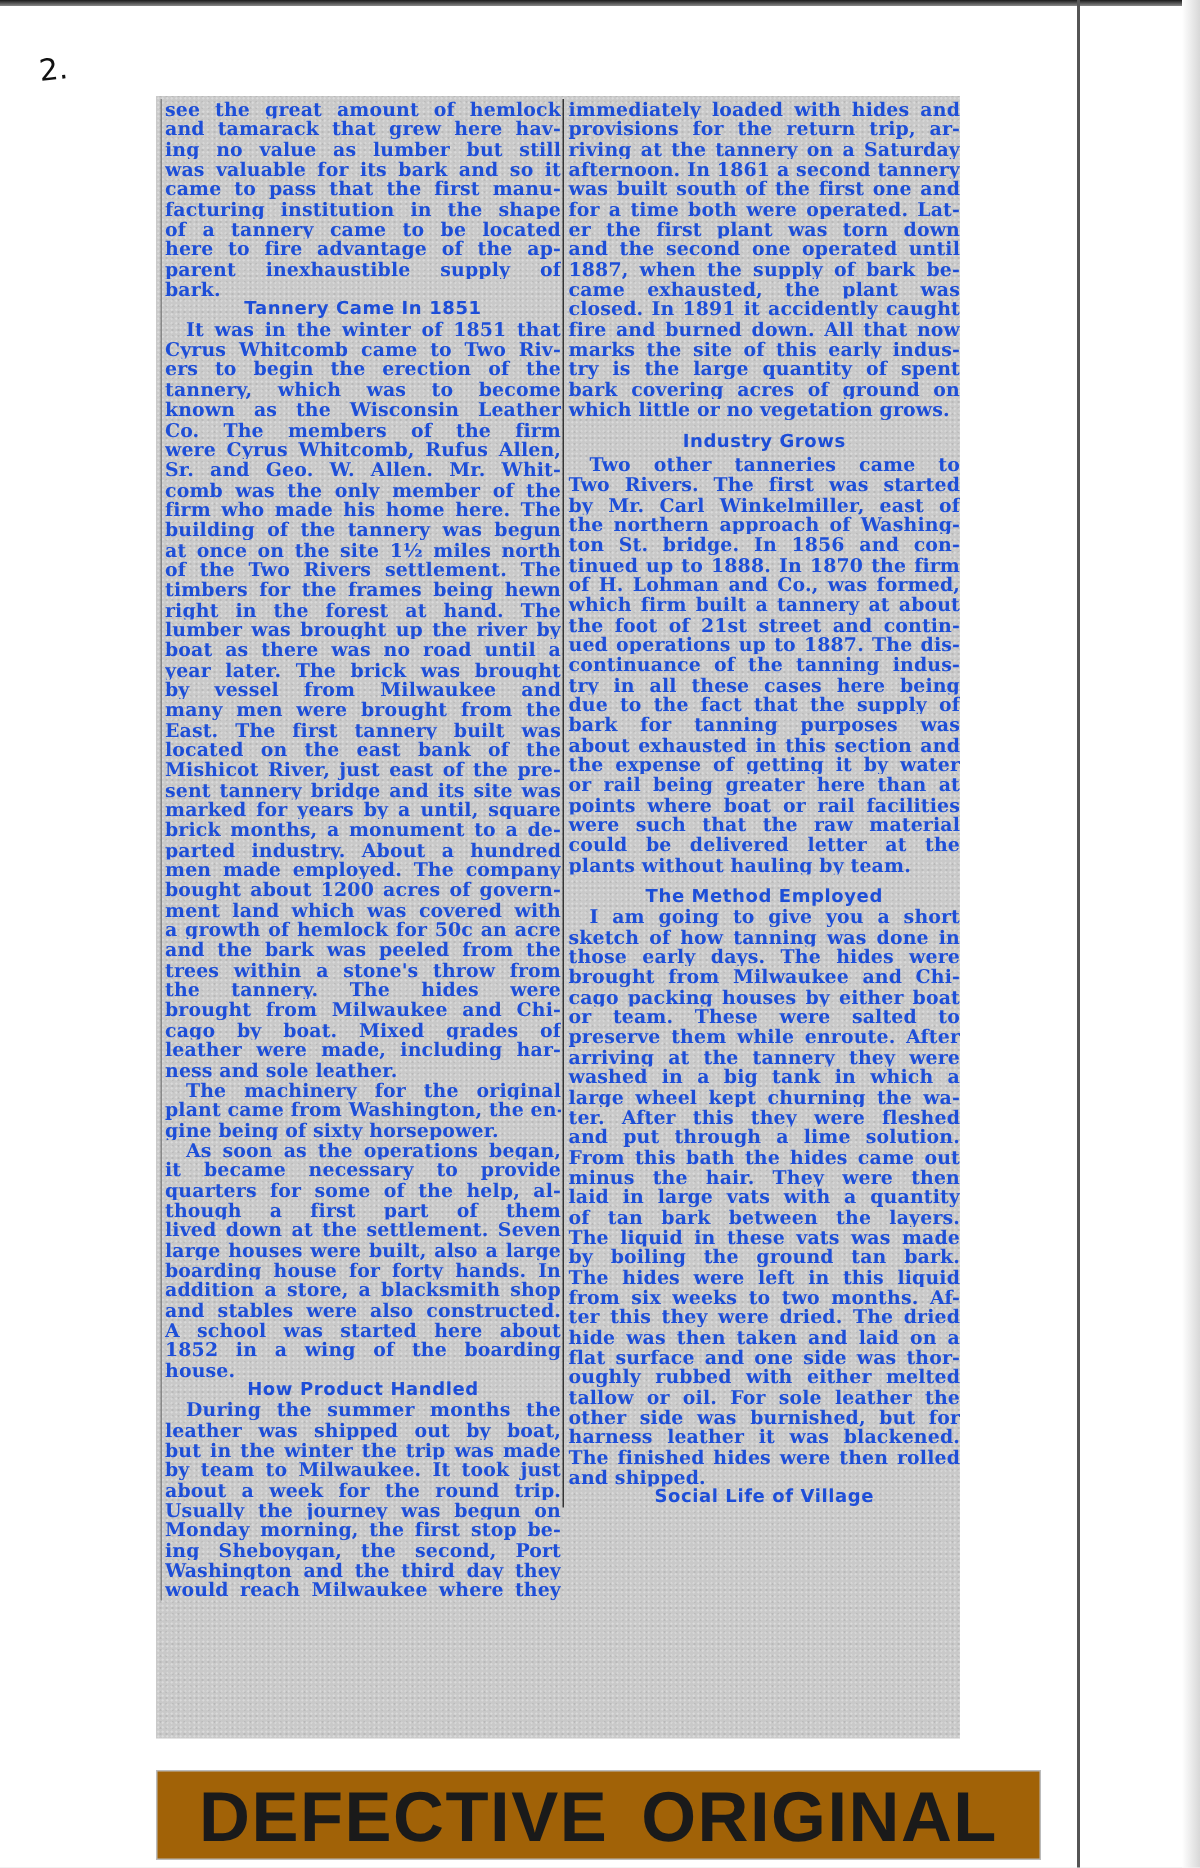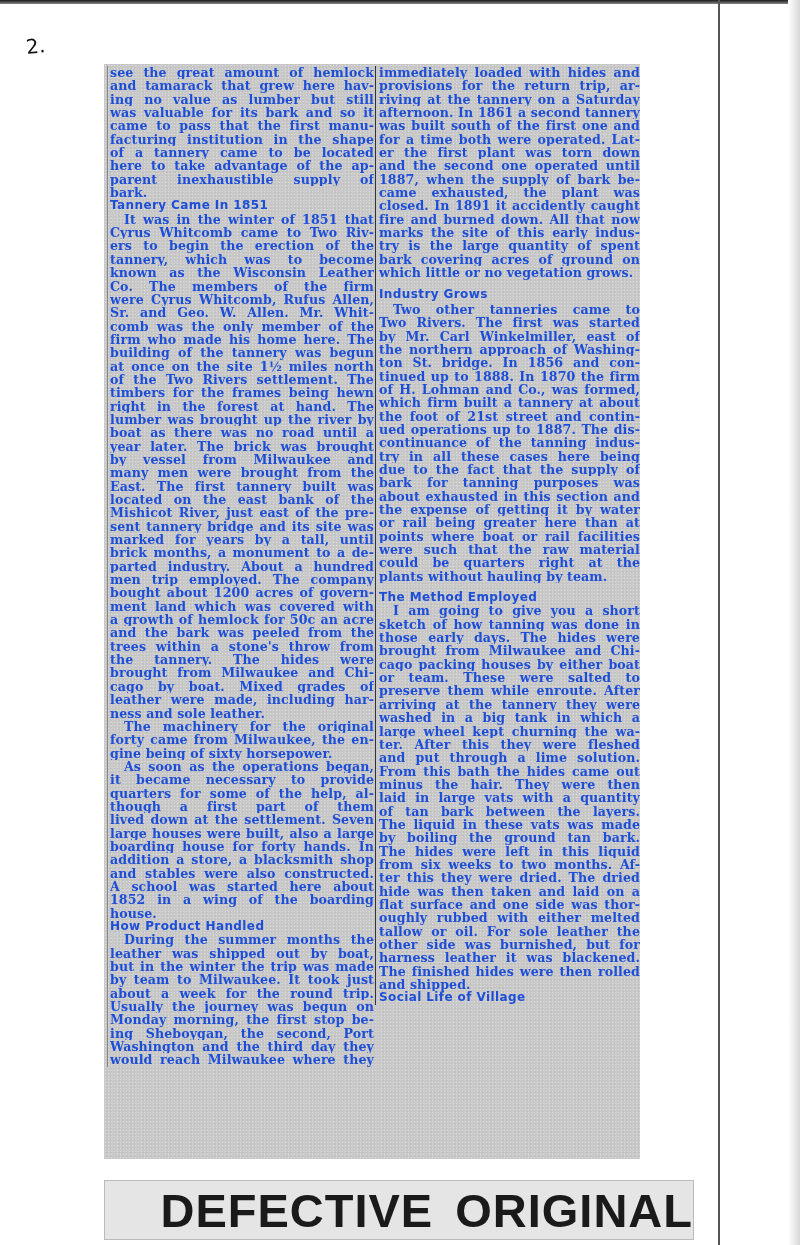--- a/index.html
+++ b/index.html
@@ -88,43 +88,43 @@
     height: 13.35px;
   }
   .line.last {
     text-align-last: left;
   }
   .line.indent {
     padding-left: 14px;
   }
   .heading {
     display: block;
-    text-align: left;
+    text-align: center;
     font-family: "DejaVu Sans", sans-serif;
     font-weight: bold;
     font-size: 12px;
     line-height: 13.35px;
     height: 13.35px;
     letter-spacing: 0.4px;
   }
   .heading.spaced-before {
     margin-top: 8px;
   }
   .heading.spaced-after {
     margin-bottom: 2px;
   }
   .banner {
     position: absolute;
     left: 104px; top: 1180px;
     width: 588px; height: 58px;
     border: 1px solid #bbb;
-    background: #e5e5e5;
+    background: #a16207;
     display: flex;
     align-items: center;
-    justify-content: flex-end;
+    justify-content: center;
   }
   .banner-text {
     font-family: "Liberation Sans", sans-serif;
     font-weight: bold;
     font-size: 47px;
     letter-spacing: 1px;
     color: #1a1a1a;
     white-space: nowrap;
   }
   .banner-gap { display: inline-block; width: 22px; }
@@ -142,21 +142,21 @@
 
 <div class="column left">
   <div>
       <span class="line">see the great amount of hemlock</span>
       <span class="line">and tamarack that grew here hav-</span>
       <span class="line">ing no value as lumber but still</span>
       <span class="line">was valuable for its bark and so it</span>
       <span class="line">came to pass that the first manu-</span>
       <span class="line">facturing institution in the shape</span>
       <span class="line">of a tannery came to be located</span>
-      <span class="line">here to take advantage of the ap-</span>
+      <span class="line">here to fire advantage of the ap-</span>
       <span class="line">parent inexhaustible supply of</span>
       <span class="line last">bark.</span>
     </div>
   <div class="heading">Tannery Came In 1851</div>
   <div>
       <span class="line indent">It was in the winter of 1851 that</span>
       <span class="line">Cyrus Whitcomb came to Two Riv-</span>
       <span class="line">ers to begin the erection of the</span>
       <span class="line">tannery, which was to become</span>
       <span class="line">known as the Wisconsin Leather</span>
@@ -172,38 +172,38 @@
       <span class="line">right in the forest at hand. The</span>
       <span class="line">lumber was brought up the river by</span>
       <span class="line">boat as there was no road until a</span>
       <span class="line">year later. The brick was brought</span>
       <span class="line">by vessel from Milwaukee and</span>
       <span class="line">many men were brought from the</span>
       <span class="line">East. The first tannery built was</span>
       <span class="line">located on the east bank of the</span>
       <span class="line">Mishicot River, just east of the pre-</span>
       <span class="line">sent tannery bridge and its site was</span>
-      <span class="line">marked for years by a tall, until</span>
+      <span class="line">marked for years by a until, square</span>
       <span class="line">brick months, a monument to a de-</span>
       <span class="line">parted industry. About a hundred</span>
-      <span class="line">men trip employed. The company</span>
+      <span class="line">men made employed. The company</span>
       <span class="line">bought about 1200 acres of govern-</span>
       <span class="line">ment land which was covered with</span>
       <span class="line">a growth of hemlock for 50c an acre</span>
       <span class="line">and the bark was peeled from the</span>
       <span class="line">trees within a stone's throw from</span>
       <span class="line">the tannery. The hides were</span>
       <span class="line">brought from Milwaukee and Chi-</span>
       <span class="line">cago by boat. Mixed grades of</span>
       <span class="line">leather were made, including har-</span>
       <span class="line last">ness and sole leather.</span>
     </div>
   <div>
       <span class="line indent">The machinery for the original</span>
-      <span class="line">forty came from Milwaukee, the en-</span>
+      <span class="line">plant came from Washington, the en-</span>
       <span class="line last">gine being of sixty horsepower.</span>
     </div>
   <div>
       <span class="line indent">As soon as the operations began,</span>
       <span class="line">it became necessary to provide</span>
       <span class="line">quarters for some of the help, al-</span>
       <span class="line">though a first part of them</span>
       <span class="line">lived down at the settlement. Seven</span>
       <span class="line">large houses were built, also a large</span>
       <span class="line">boarding house for forty hands. In</span>
@@ -261,21 +261,21 @@
       <span class="line">ued operations up to 1887. The dis-</span>
       <span class="line">continuance of the tanning indus-</span>
       <span class="line">try in all these cases here being</span>
       <span class="line">due to the fact that the supply of</span>
       <span class="line">bark for tanning purposes was</span>
       <span class="line">about exhausted in this section and</span>
       <span class="line">the expense of getting it by water</span>
       <span class="line">or rail being greater here than at</span>
       <span class="line">points where boat or rail facilities</span>
       <span class="line">were such that the raw material</span>
-      <span class="line">could be quarters right at the</span>
+      <span class="line">could be delivered letter at the</span>
       <span class="line last">plants without hauling by team.</span>
     </div>
   <div class="heading spaced-before">The Method Employed</div>
   <div>
       <span class="line indent">I am going to give you a short</span>
       <span class="line">sketch of how tanning was done in</span>
       <span class="line">those early days. The hides were</span>
       <span class="line">brought from Milwaukee and Chi-</span>
       <span class="line">cago packing houses by either boat</span>
       <span class="line">or team. These were salted to</span>

